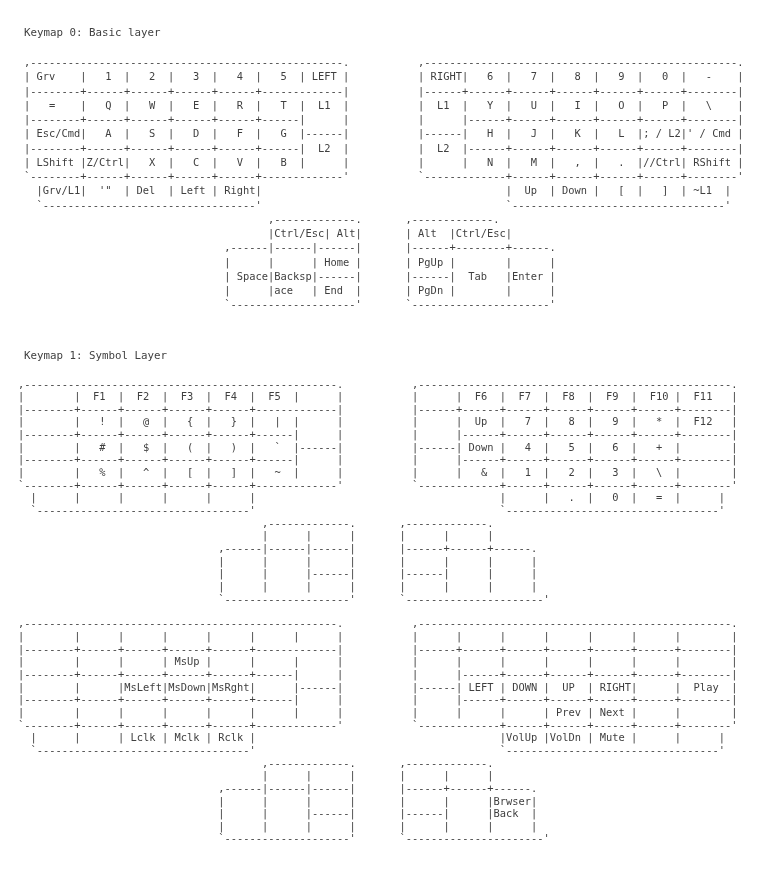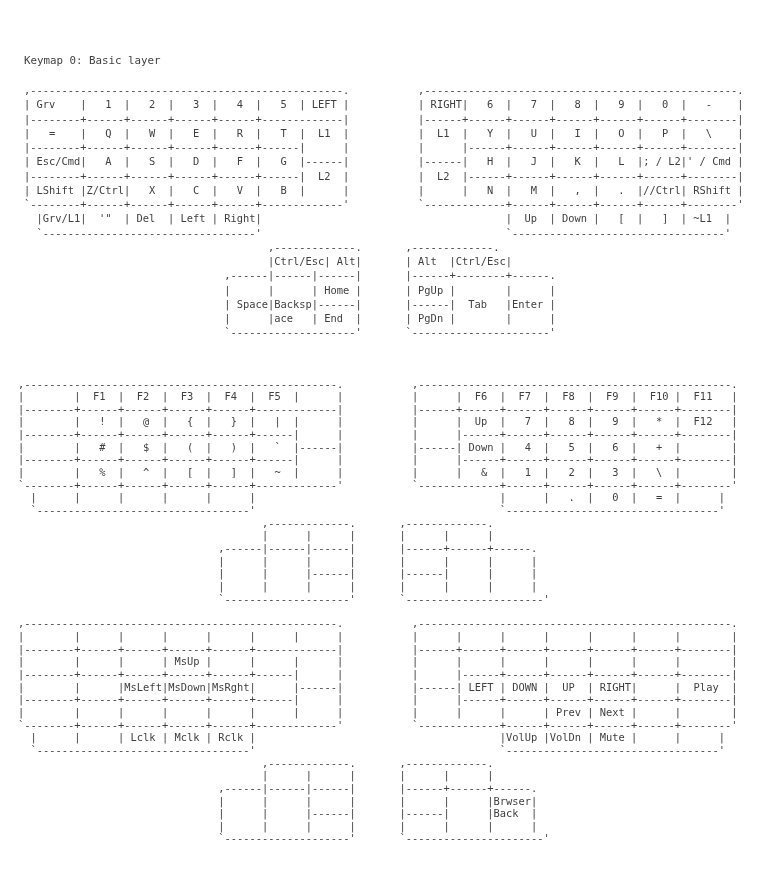--- a/index.html
+++ b/index.html
@@ -9,21 +9,20 @@
   }
   body {
     width: 765px;
     height: 883px;
     overflow: hidden;
     font-family: "DejaVu Sans Mono", "Liberation Mono", monospace;
     color: #3f3f3f;
   }
   main {
     padding: 27px 0 0 24px;
-    margin-top: 28px;
   }
   .km-title {
     font-size: 10.8px;
     line-height: 12px;
     white-space: pre;
     color: #3f3f3f;
   }
   pre.km-art {
     font-family: "DejaVu Sans Mono", "Liberation Mono", monospace;
     font-size: 10.4px;
@@ -59,20 +58,21 @@
                                        ,-------------.       ,-------------.
                                        |Ctrl/Esc| Alt|       | Alt  |Ctrl/Esc|
                                 ,------|------|------|       |------+--------+------.
                                 |      |      | Home |       | PgUp |        |      |
                                 | Space|Backsp|------|       |------|  Tab   |Enter |
                                 |      |ace   | End  |       | PgDn |        |      |
                                 `--------------------'       `----------------------'</pre>
   </section>
 
   <section>
+    <div class="km-title">Keymap 1: Symbol Layer</div>
     <pre id="art-1" class="km-art lh-narrow">,--------------------------------------------------.           ,--------------------------------------------------.
 |        |  F1  |  F2  |  F3  |  F4  |  F5  |      |           |      |  F6  |  F7  |  F8  |  F9  |  F10 |  F11   |
 |--------+------+------+------+------+-------------|           |------+------+------+------+------+------+--------|
 |        |   !  |   @  |   {  |   }  |   |  |      |           |      |  Up  |   7  |   8  |   9  |   *  |  F12   |
 |--------+------+------+------+------+------|      |           |      |------+------+------+------+------+--------|
 |        |   #  |   $  |   (  |   )  |   `  |------|           |------| Down |   4  |   5  |   6  |   +  |        |
 |--------+------+------+------+------+------|      |           |      |------+------+------+------+------+--------|
 |        |   %  |   ^  |   [  |   ]  |   ~  |      |           |      |   &amp;  |   1  |   2  |   3  |   \  |        |
 `--------+------+------+------+------+-------------'           `-------------+------+------+------+------+--------'
   |      |      |      |      |      |                                       |      |   .  |   0  |   =  |      |

